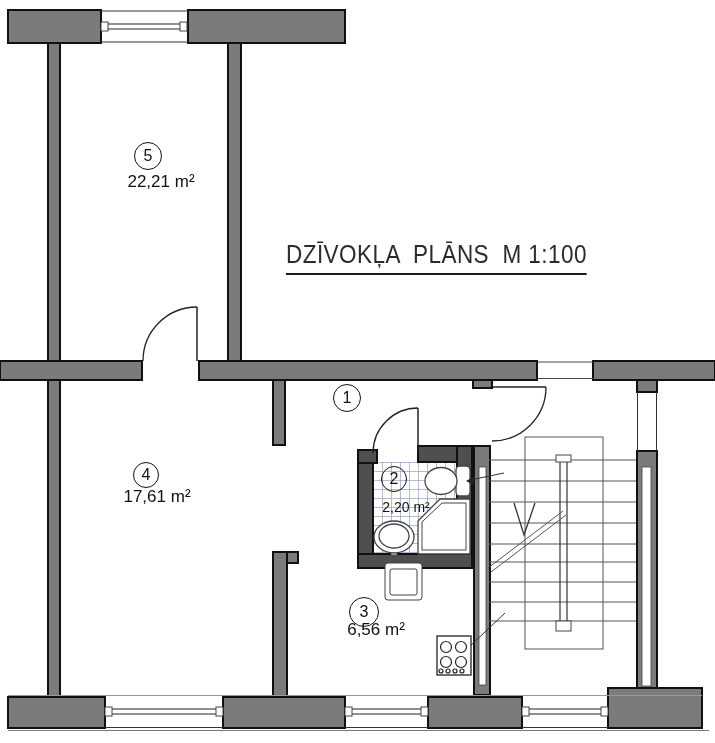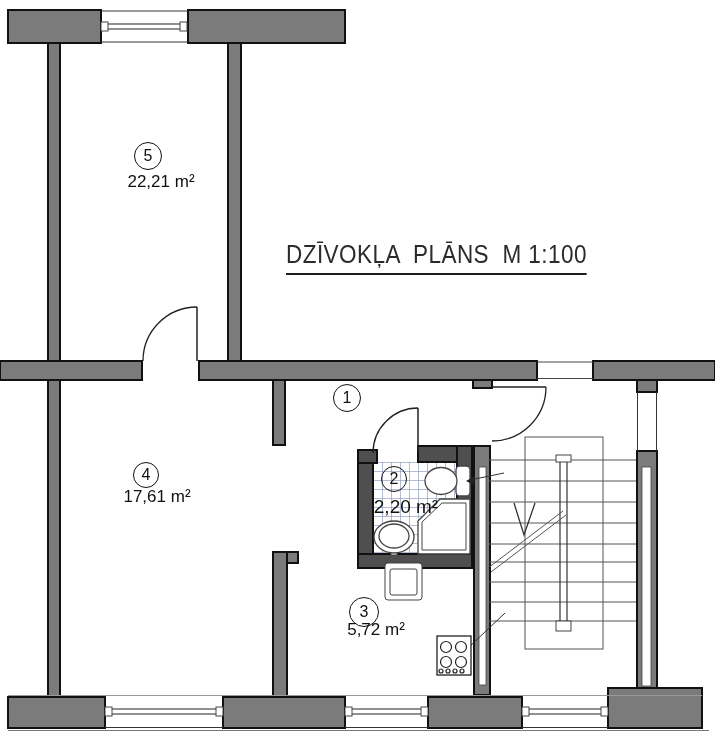--- a/index.html
+++ b/index.html
@@ -125,17 +125,17 @@
       <polyline points="514,503 524,535 535,503" fill="none" stroke="#333" stroke-width="1.3"></polyline>
     </svg>
   <div id="plan-title" style="left: 286px; top: 240px; font-size: 25px;">DZĪVOKĻA  PLĀNS  M 1:100</div>
   <div id="labels">
       <div class="room-circle" style="left: 134px; top: 142px; height: 28px; width: 28px; font-size: 16px;">5</div>
       <div class="room-area" style="left: 161px; top: 182px; font-size: 17px;">22,21 m²</div>
       <div class="room-circle" style="left: 133px; top: 462px; height: 26px; width: 26px; font-size: 16px;">4</div>
       <div class="room-area" style="left: 157px; top: 497px; font-size: 17px;">17,61 m²</div>
       <div class="room-circle" style="left: 333px; top: 384px; height: 28px; width: 28px; font-size: 16px;">1</div>
       <div class="room-circle" style="left: 381px; top: 466px; height: 26px; width: 26px; font-size: 16px;">2</div>
-      <div class="room-area" style="left: 406px; top: 507px; font-size: 19px;">2,20 m²</div>
+      <div class="room-area" style="left: 406px; top: 507px; font-size: 14px;">2,20 m²</div>
       <div class="room-circle" style="left: 349px; top: 597px; height: 30px; width: 30px; font-size: 16px;">3</div>
-      <div class="room-area" style="left: 376px; top: 630px; font-size: 17px;">5,72 m²</div>
+      <div class="room-area" style="left: 376px; top: 630px; font-size: 17px;">6,56 m²</div>
     </div>
 </div>
 
 </body></html>

